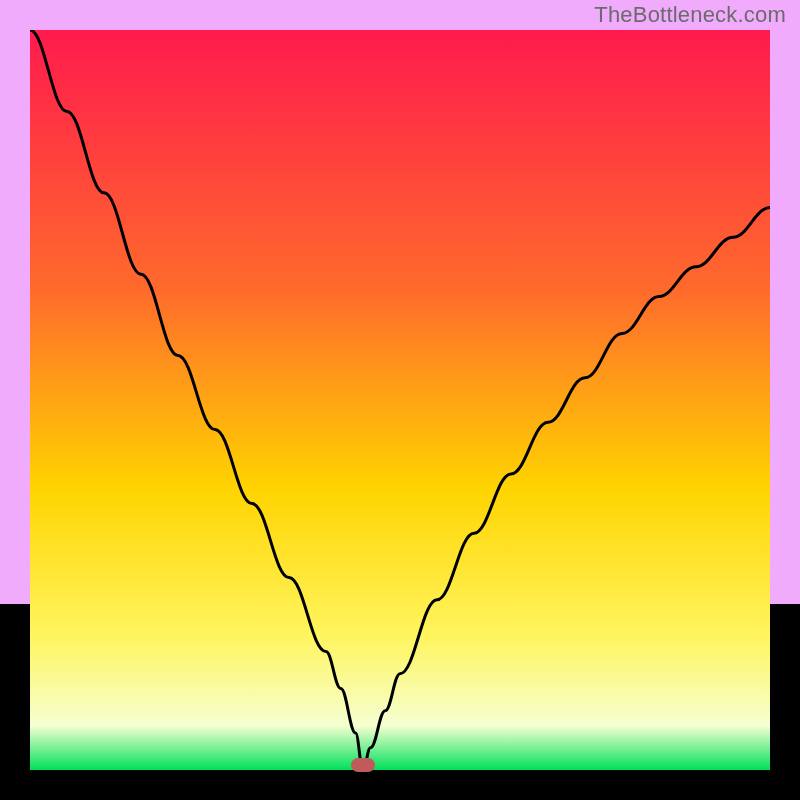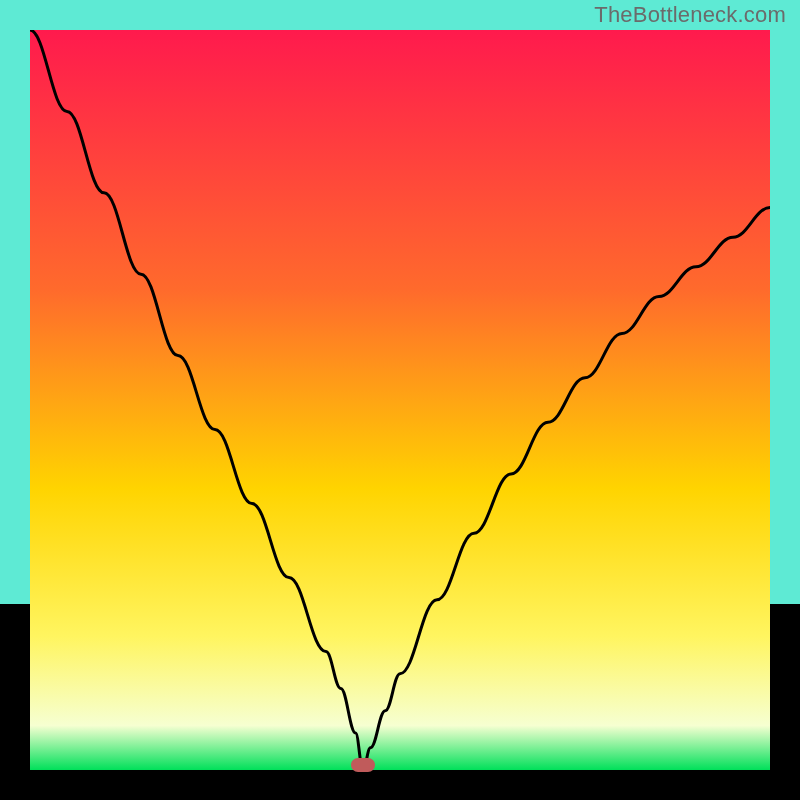--- a/index.html
+++ b/index.html
@@ -10,21 +10,21 @@
     overflow: hidden;
     background: #000;
     font-family: Arial, Helvetica, sans-serif;
   }
   .frame {
     position: absolute;
     left: 0;
     top: 0;
     width: 800px;
     height: 604px;
-    background: #5eead4;
+    background: #f0abfc;
   }
   .watermark {
     position: absolute;
     top: 2px;
     right: 14px;
     color: #6b6b6b;
     font-size: 22px;
     font-weight: 400;
     letter-spacing: 0.2px;
     z-index: 10;

